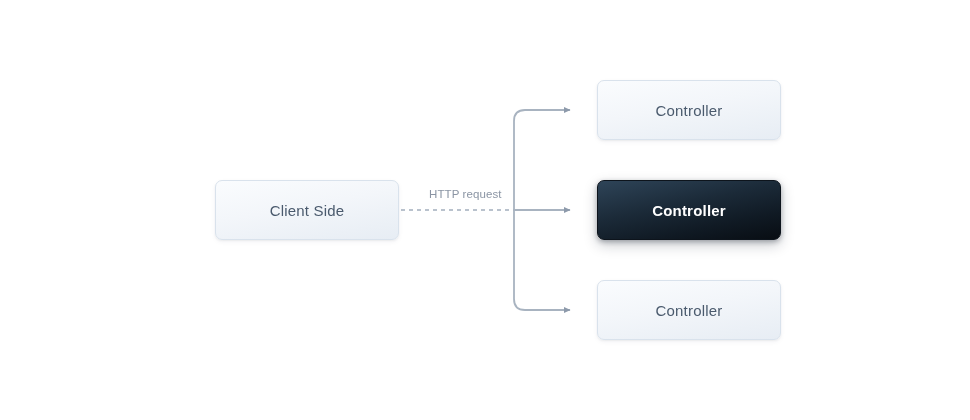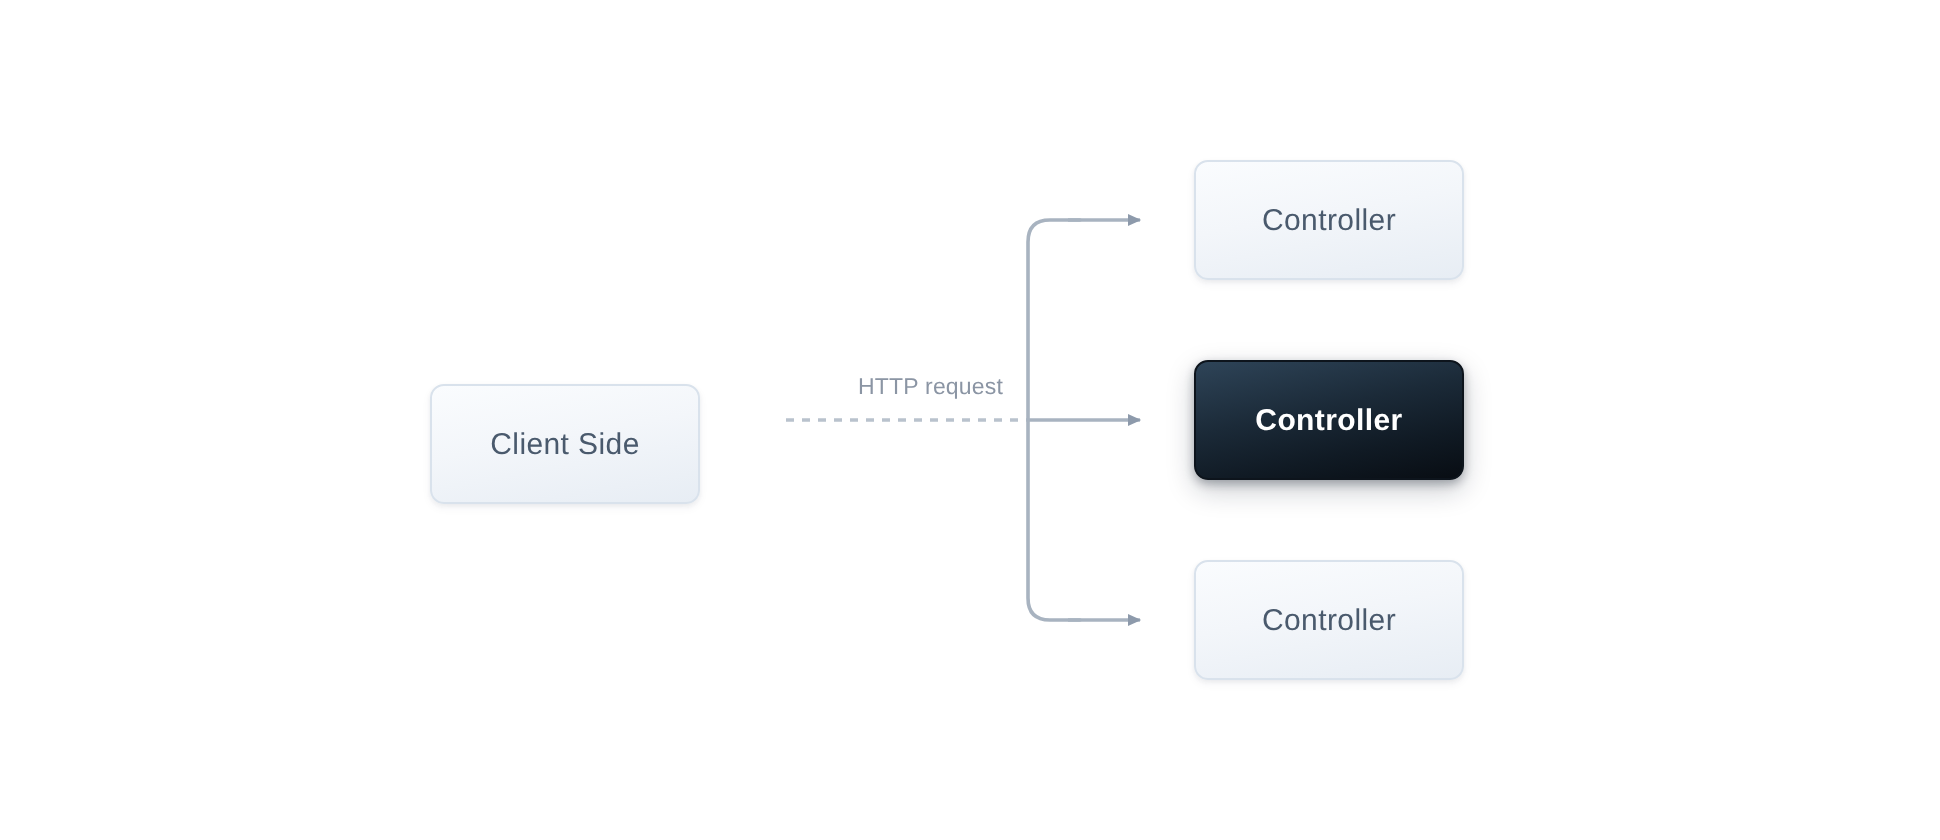--- a/index.html
+++ b/index.html
@@ -14,21 +14,21 @@
     position: relative;
     width: 970px;
     height: 420px;
     background: #ffffff;
     overflow: hidden;
   }
 
   
   .node {
     position: absolute;
-    width: 135px;
+    width: 184px;
     height: 60px;
     border-radius: 7px;
     display: flex;
     align-items: center;
     justify-content: center;
     box-sizing: border-box;
     letter-spacing: 0.2px;
   }
   .node-label {
     font-size: 15px;
@@ -54,21 +54,21 @@
     border: 1px solid #0d141c;
     box-shadow: 0 2px 5px rgba(15, 25, 40, 0.30),
                 0 5px 14px rgba(15, 25, 40, 0.22);
   }
   .node.dark .node-label {
     color: #ffffff;
     font-weight: 700;
   }
 
   
-  #node-client      { left: 215px; top: 192px; }
+  #node-client      { left: 215px; top: 180px; }
   #node-ctrl-top    { left: 597px; top: 80px;  }
   #node-ctrl-middle { left: 597px; top: 180px; }
   #node-ctrl-bottom { left: 597px; top: 280px; }
 
   
   #edges {
     position: absolute;
     left: 0;
     top: 0;
     width: 970px;

